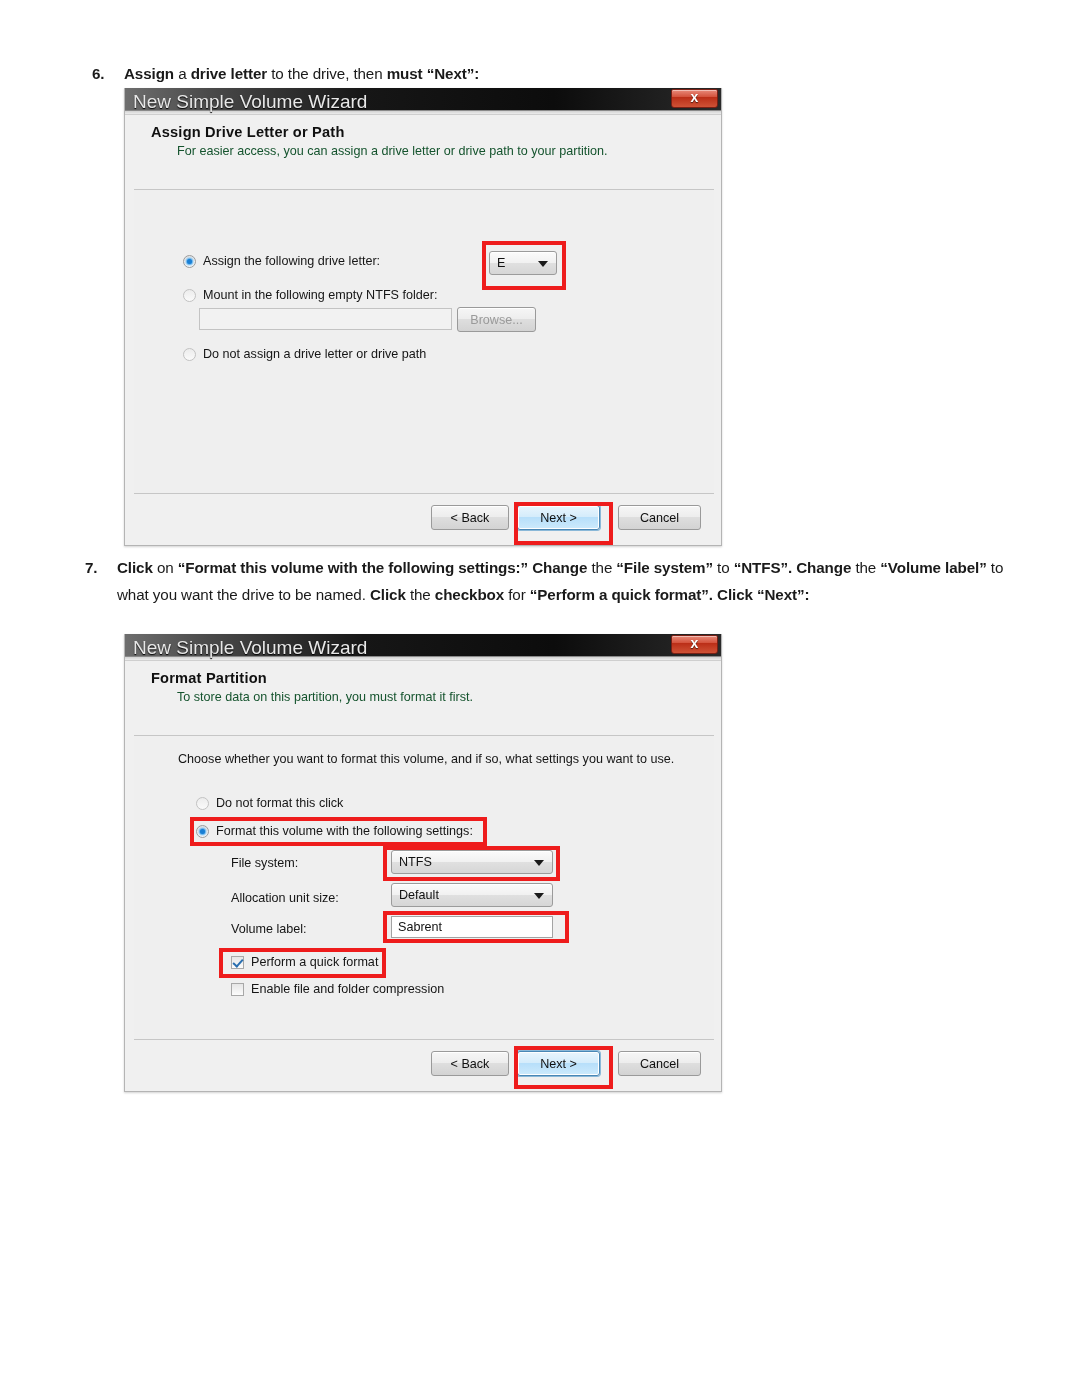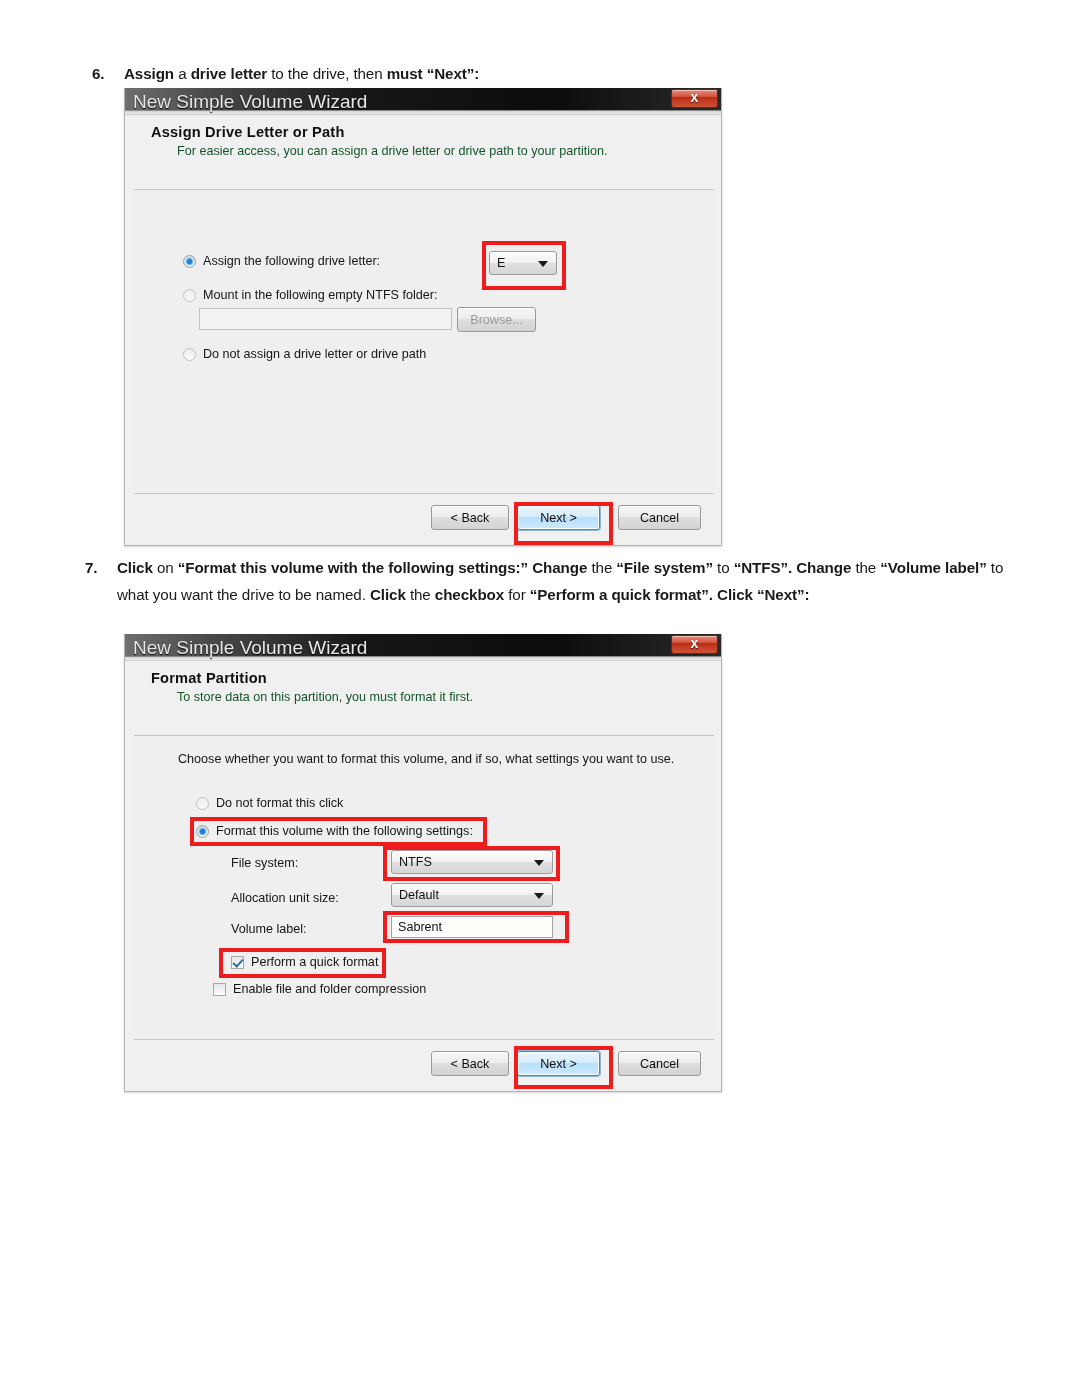--- a/index.html
+++ b/index.html
@@ -331,21 +331,21 @@
       <div class="plain" style="left:97px; top:186px;">Volume label:</div>
       <div class="textfield" style="left:257px; top:180px; width:162px;">
         <span>Sabrent</span>
       </div>
 
       <div class="row" style="left:97px; top:219px;">
         <span class="checkbox checked"></span>
         <span>Perform a quick format</span>
       </div>
 
-      <div class="row" style="left:79px; top:246px;">
+      <div class="row" style="left:97px; top:246px;">
         <span class="checkbox"></span>
         <span>Enable file and folder compression</span>
       </div>
 
     </div>
   </div>
 
   <div class="footer">
     <div class="btn" style="left:306px; top:12px; width:78px;">
       <span>&lt; Back</span>

